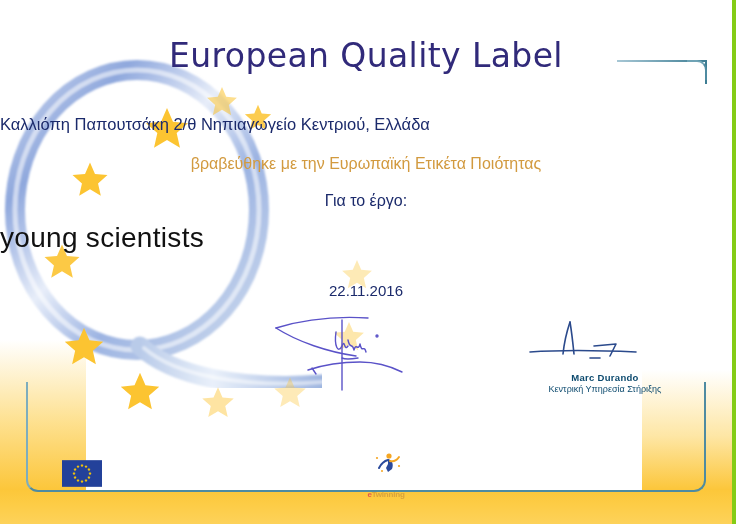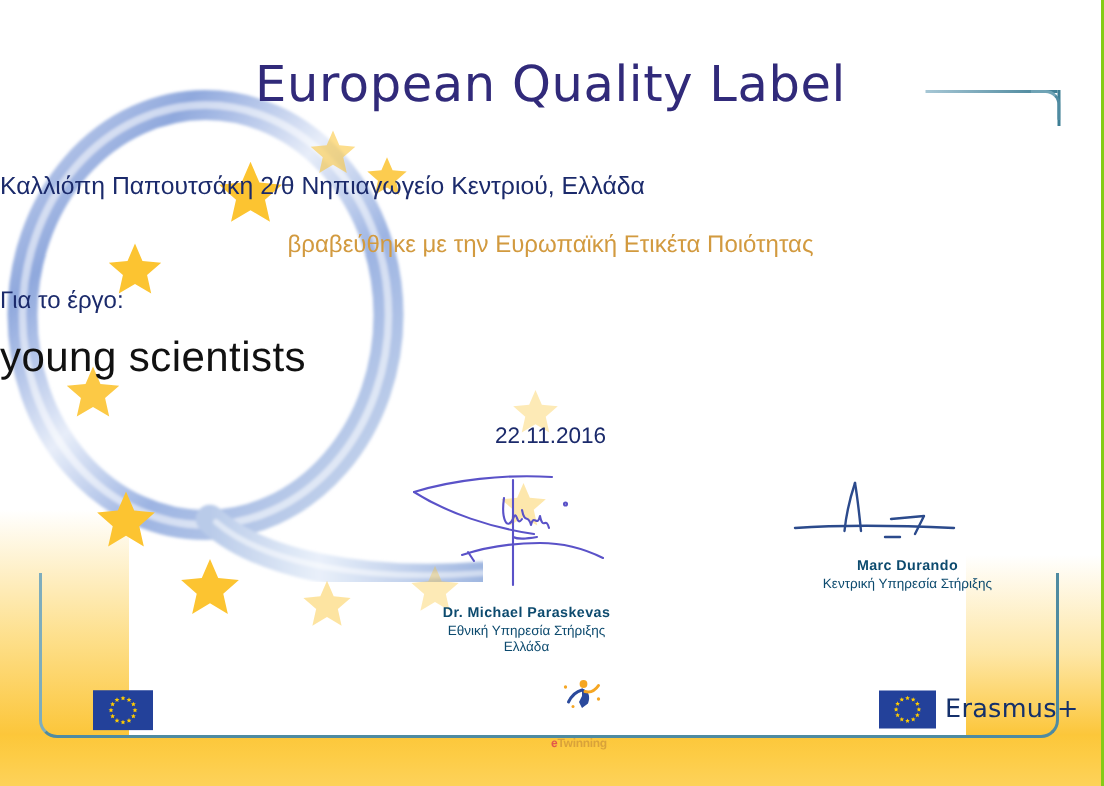--- a/index.html
+++ b/index.html
@@ -4,21 +4,21 @@
 <style>
   html,body{margin:0;padding:0;background:#ffffff;}
   body{font-family:"Liberation Sans","DejaVu Sans",sans-serif;}
 
   .certificate{
     position:relative;
     width:736px;
     height:524px;
     overflow:hidden;
     background:#ffffff;
-    border-right:2px solid #84cc16;
+    border-right:4px solid #84cc16;
     box-sizing:border-box;
   }
 
   
   .bg-white{
     position:absolute;inset:0;background:#ffffff;
   }
   
   .bg-yellow-band{
     position:absolute;left:0;right:0;bottom:0;height:34px;
@@ -74,21 +74,21 @@
   }
   .recipient{
     position:absolute;left:0;right:0;top:115px;text-align:left;
     font-size:16.5px;color:#1b2a6b;font-weight:400;
   }
   .awarded{
     position:absolute;left:0;right:0;top:155px;text-align:center;
     font-size:16px;color:#d29a3f;font-weight:400;
   }
   .for-project{
-    position:absolute;left:0;right:0;top:192px;
+    position:absolute;left:0;right:0;top:192px;text-align:center;
     font-size:16px;color:#1b2a6b;
   }
   .project-name{
     position:absolute;left:0;right:0;top:222px;text-align:left;
     font-size:28px;color:#111111;font-weight:400;letter-spacing:.3px;
   }
   .date{
     position:absolute;left:0;right:0;top:268px;text-align:center;
     font-size:15px;color:#1b2a6b;margin-top:14px;
   }
@@ -224,25 +224,20 @@
   <svg class="signature sig-img-right" viewBox="0 0 120 56">
     <g fill="none" stroke="#2b4a8c" stroke-width="1.6" stroke-linecap="round" stroke-linejoin="round">
       <path d="M6 40 C 34 38, 70 38, 112 40"></path>
       <path d="M46 10 C 42 22, 40 32, 39 42"></path>
       <path d="M46 10 C 48 22, 49 32, 50 42"></path>
       <path d="M70 34 L 92 32 L 86 44"></path>
       <path d="M66 46 L 76 46"></path>
     </g>
   </svg>
 
-  <div class="sig-block sig-left">
-    <div class="sig-name">Dr. Michael Paraskevas</div>
-    <div class="sig-role">Εθνική Υπηρεσία Στήριξης</div>
-    <div class="sig-role">Ελλάδα</div>
-  </div>
 
   <div class="sig-block sig-right">
     <div class="sig-name">Marc Durando</div>
     <div class="sig-role">Κεντρική Υπηρεσία Στήριξης</div>
   </div>
 
   <svg class="logo-eu-flag" viewBox="0 0 60 40">
     <rect x="0" y="0" width="60" height="40" fill="#23419a"></rect>
     <g id="euflag-stars-a" fill="#ffcc00">
         <path d="M30.00 5.40 L30.70 7.03 L32.47 7.20 L31.14 8.37 L31.53 10.10 L30.00 9.20 L28.47 10.10 L28.86 8.37 L27.53 7.20 L29.30 7.03 Z"></path>
@@ -268,34 +263,14 @@
         <path d="M22 8 C 18 9, 15 12, 13 16" stroke="#2b4a9c" stroke-width="2" fill="none" stroke-linecap="round"></path>
         <path d="M24 9 C 28 10, 31 8, 33 5" stroke="#f5a623" stroke-width="2" fill="none" stroke-linecap="round"></path>
         <circle cx="11" cy="6" r="1.1" fill="#f5a623"></circle>
         <circle cx="33" cy="14" r="1.1" fill="#f5a623"></circle>
         <circle cx="16" cy="19" r="1" fill="#f5a623"></circle>
       </g>
     </svg>
     <div class="logo-etw-text"><span class="e">e</span><span class="tw">Twinning</span></div>
   </div>
 
-  <div class="logo-erasmus">
-    <svg width="38" height="26" viewBox="0 0 60 40">
-      <rect x="0" y="0" width="60" height="40" fill="#23419a"></rect>
-      <g id="euflag-stars-b" fill="#ffcc00">
-          <path d="M30.00 5.40 L30.70 7.03 L32.47 7.20 L31.14 8.37 L31.53 10.10 L30.00 9.20 L28.47 10.10 L28.86 8.37 L27.53 7.20 L29.30 7.03 Z"></path>
-          <path d="M36.00 7.01 L36.70 8.64 L38.47 8.80 L37.14 9.98 L37.53 11.71 L36.00 10.80 L34.47 11.71 L34.86 9.98 L33.53 8.80 L35.30 8.64 Z"></path>
-          <path d="M40.39 11.40 L41.10 13.03 L42.87 13.20 L41.53 14.37 L41.92 16.10 L40.39 15.20 L38.86 16.10 L39.25 14.37 L37.92 13.20 L39.69 13.03 Z"></path>
-          <path d="M42.00 17.40 L42.70 19.03 L44.47 19.20 L43.14 20.37 L43.53 22.10 L42.00 21.20 L40.47 22.10 L40.86 20.37 L39.53 19.20 L41.30 19.03 Z"></path>
-          <path d="M40.39 23.40 L41.10 25.03 L42.87 25.20 L41.53 26.37 L41.92 28.10 L40.39 27.20 L38.86 28.10 L39.25 26.37 L37.92 25.20 L39.69 25.03 Z"></path>
-          <path d="M36.00 27.79 L36.70 29.42 L38.47 29.59 L37.14 30.76 L37.53 32.50 L36.00 31.59 L34.47 32.50 L34.86 30.76 L33.53 29.59 L35.30 29.42 Z"></path>
-          <path d="M30.00 29.40 L30.70 31.03 L32.47 31.20 L31.14 32.37 L31.53 34.10 L30.00 33.20 L28.47 34.10 L28.86 32.37 L27.53 31.20 L29.30 31.03 Z"></path>
-          <path d="M24.00 27.79 L24.70 29.42 L26.47 29.59 L25.14 30.76 L25.53 32.50 L24.00 31.59 L22.47 32.50 L22.86 30.76 L21.53 29.59 L23.30 29.42 Z"></path>
-          <path d="M19.61 23.40 L20.31 25.03 L22.08 25.20 L20.75 26.37 L21.14 28.10 L19.61 27.20 L18.08 28.10 L18.47 26.37 L17.13 25.20 L18.90 25.03 Z"></path>
-          <path d="M18.00 17.40 L18.70 19.03 L20.47 19.20 L19.14 20.37 L19.53 22.10 L18.00 21.20 L16.47 22.10 L16.86 20.37 L15.53 19.20 L17.30 19.03 Z"></path>
-          <path d="M19.61 11.40 L20.31 13.03 L22.08 13.20 L20.75 14.37 L21.14 16.10 L19.61 15.20 L18.08 16.10 L18.47 14.37 L17.13 13.20 L18.90 13.03 Z"></path>
-          <path d="M24.00 7.01 L24.70 8.64 L26.47 8.80 L25.14 9.98 L25.53 11.71 L24.00 10.80 L22.47 11.71 L22.86 9.98 L21.53 8.80 L23.30 8.64 Z"></path>
-        </g>
-    </svg>
-    <span class="logo-erasmus-text">Erasmus+</span>
-  </div>
 
 </div>
 
 </body></html>

